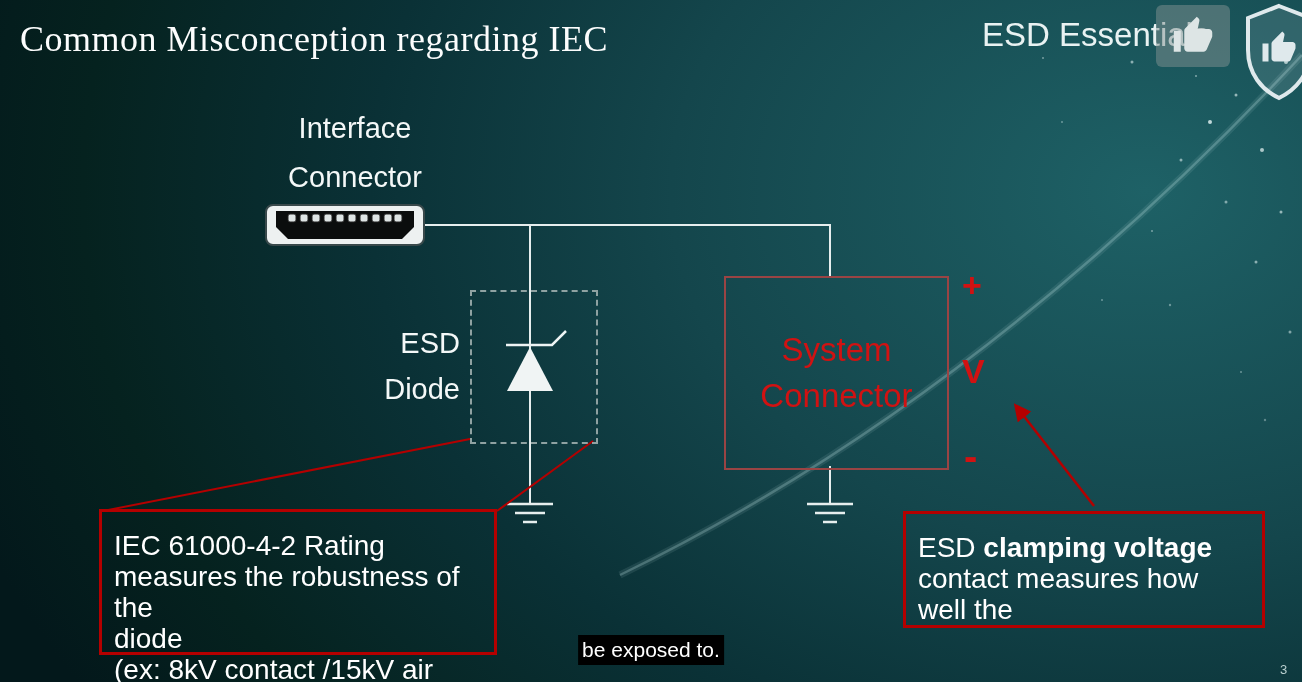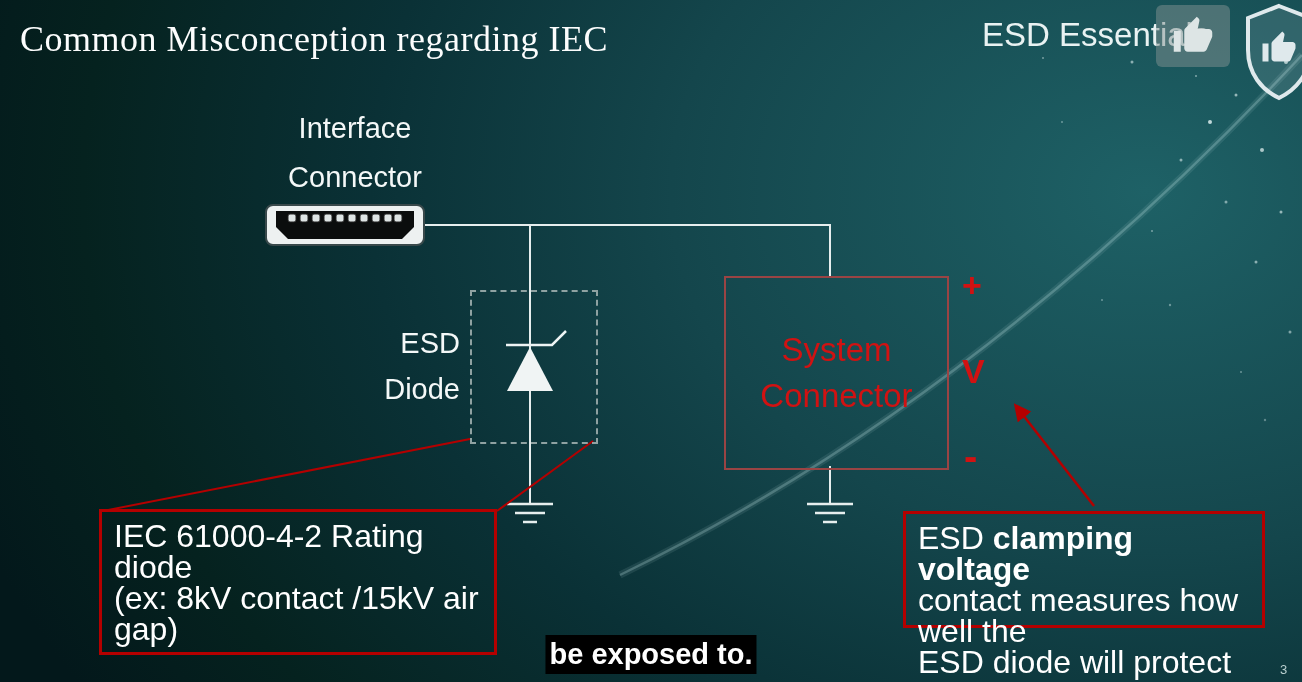--- a/index.html
+++ b/index.html
@@ -28,28 +28,28 @@
 
   #system-box { left:724px; top:276px; width:221px; height:190px; border:2px solid #9a4444;
     color:#d11212; font-size:33px; line-height:46px; display:flex; flex-direction:column;
     align-items:center; justify-content:center; }
 
   .red-sign { color:#d11212; font-weight:bold; font-size:34px; }
   #plus-sign  { left:962px; top:266px; }
   #v-sign     { left:962px; top:352px; }
   #minus-sign { left:964px; top:434px; font-size:40px; }
 
-  .callout { border:3px solid #b40000; color:#ffffff; font-size:32px; line-height:31px;
-    padding:9px 12px; box-sizing:border-box; }
+  .callout { border:3px solid #b40000; color:#ffffff; font-size:28px; line-height:31px;
+    padding:18px 12px; box-sizing:border-box; }
   #iec-box   { left:99px;  top:509px; width:398px; height:146px; }
   #clamp-box { left:903px; top:511px; width:362px; height:117px; }
   #clamp-box b { font-weight:bold; }
 
   #caption { left:50%; transform:translateX(-50%); top:635px; background:#000; color:#fff;
-    font-size:29px; padding:3px 4px; white-space:nowrap;font-weight:bold; }
+    font-size:21px; padding:3px 4px; white-space:nowrap; }
   #page-num { left:1280px; top:662px; font-size:13px; color:#b9cfcf; }
 </style>
 </head>
 <body>
 
 <div class="slide">
 
   <svg class="layer" width="1302" height="682">
     <g>
       <path d="M 620 575 Q 980 400 1302 55" stroke="rgba(205,238,238,0.10)" stroke-width="7" fill="none"></path>
@@ -165,28 +165,28 @@
     <div>System</div>
     <div>Connector</div>
   </div>
 
   <div class="abs red-sign" id="plus-sign">+</div>
   <div class="abs red-sign" id="v-sign">V</div>
   <div class="abs red-sign" id="minus-sign">-</div>
 
   <div class="abs callout" id="iec-box">
     <div>IEC 61000-4-2 Rating</div>
+    <div>measures the robustness of the</div>
     <div>diode</div>
     <div>(ex: 8kV contact /15kV air gap)</div>
   </div>
 
   <div class="abs callout" id="clamp-box">
     <div>
       <span>ESD </span><b>clamping voltage</b>
     </div>
     <div>contact measures how well the</div>
-    <div>ESD diode will protect</div>
   </div>
 
   <div class="abs" id="caption">be exposed to.</div>
   <div class="abs" id="page-num">3</div>
 
 </div>
 
 </body></html>

